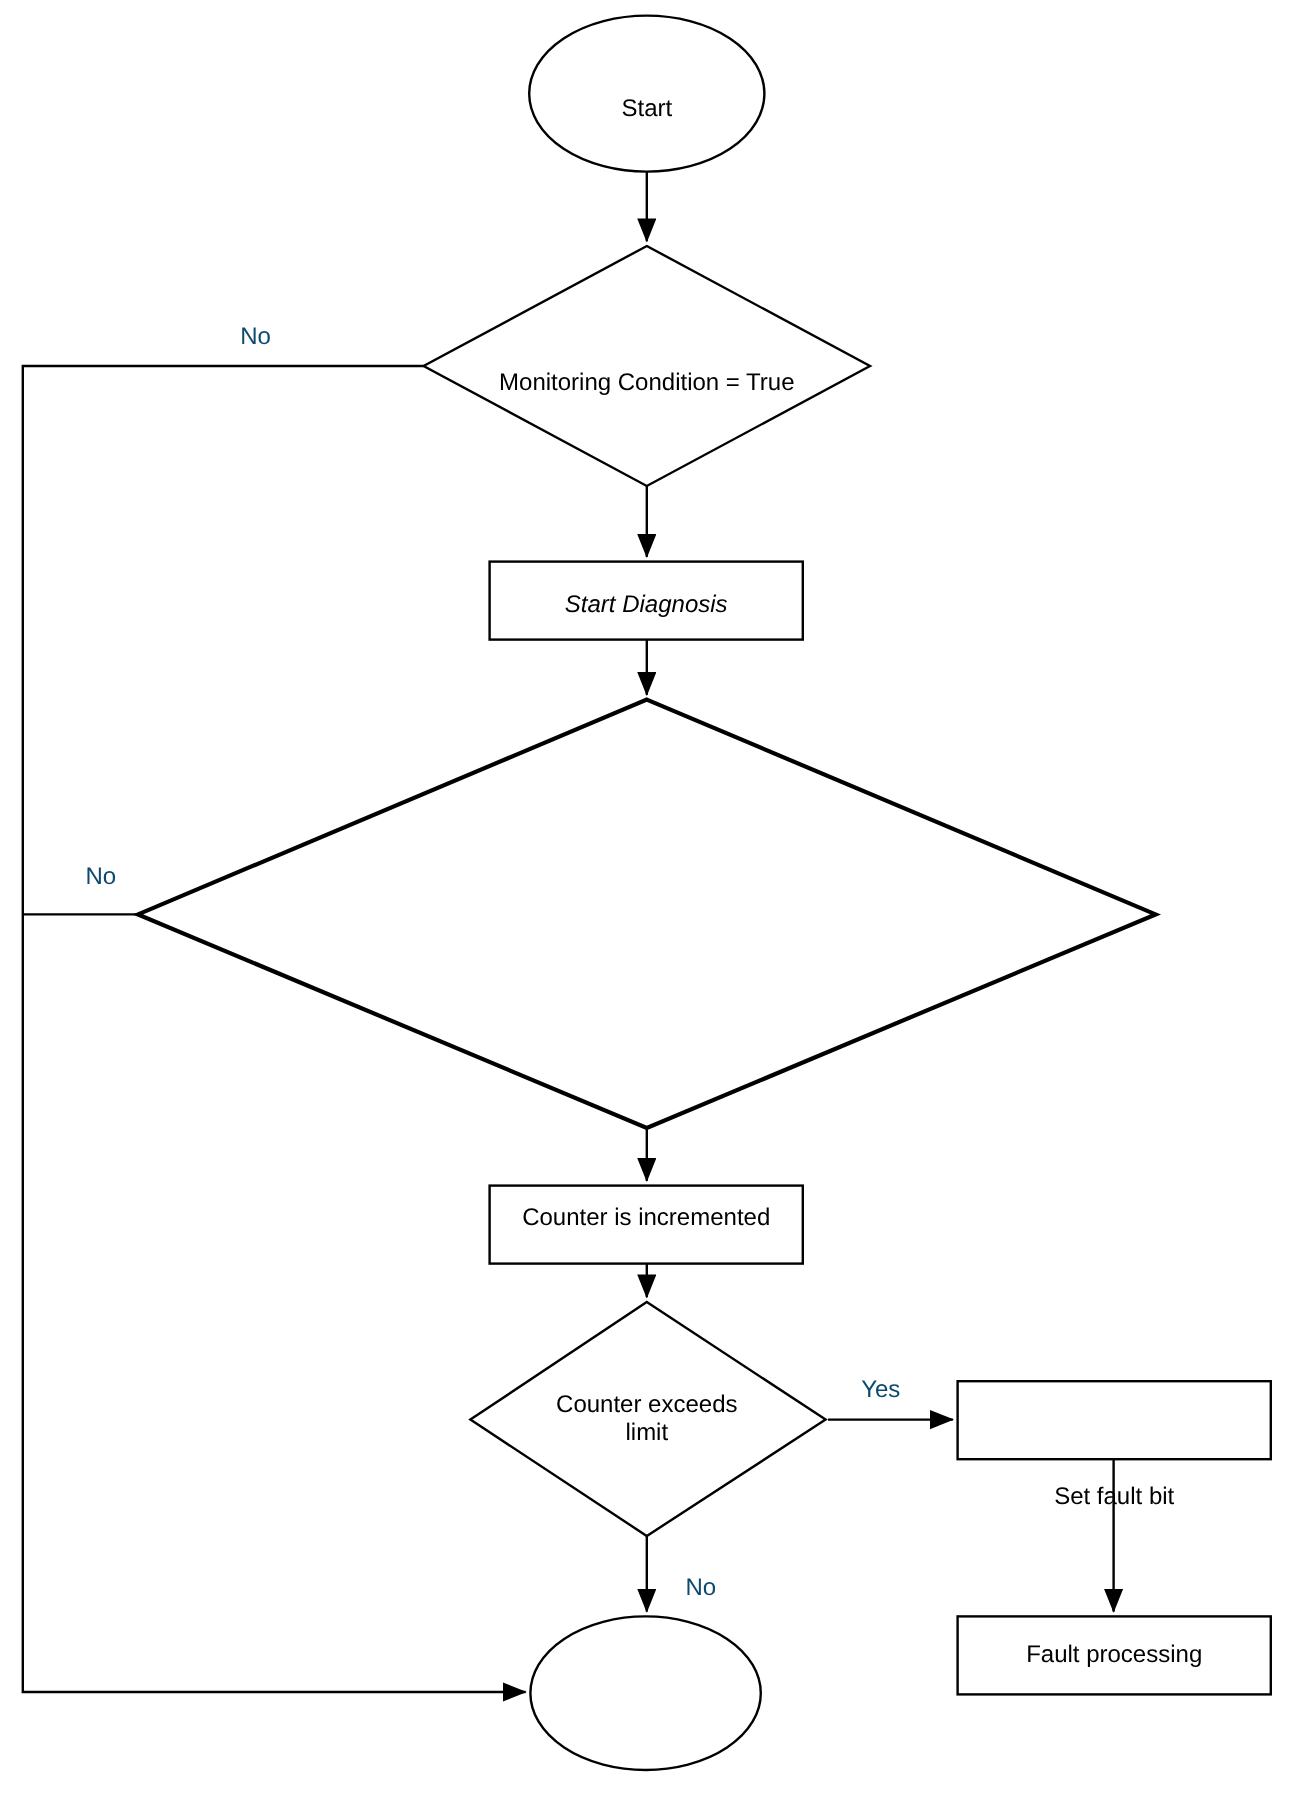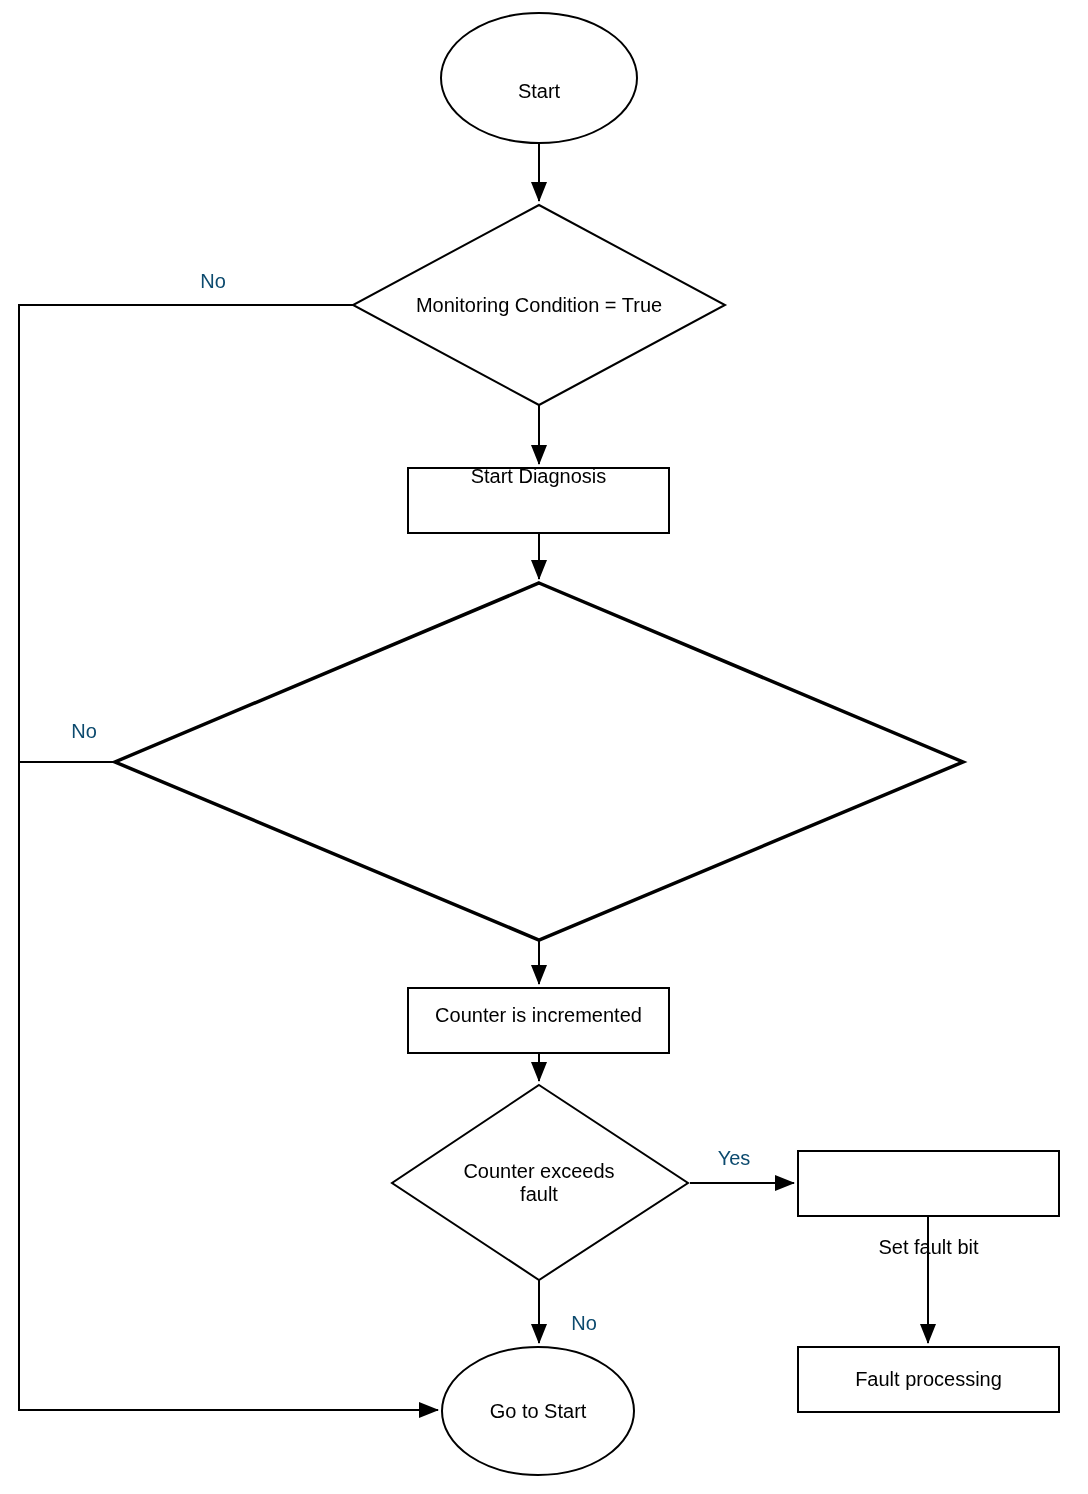--- a/index.html
+++ b/index.html
@@ -77,34 +77,33 @@
     <polygon points="539,583 963,762 539,940 115,762" fill="#ffffff" stroke="#000000" stroke-width="3.5"></polygon>
     <rect x="408" y="988" width="261" height="65" fill="#ffffff" stroke="#000000" stroke-width="2"></rect>
     <polygon points="539,1085 688,1183 539,1280 392,1183" fill="#ffffff" stroke="#000000" stroke-width="2"></polygon>
     <rect x="798" y="1151" width="261" height="65" fill="#ffffff" stroke="#000000" stroke-width="2"></rect>
     <rect x="798" y="1347" width="261" height="65" fill="#ffffff" stroke="#000000" stroke-width="2"></rect>
     <ellipse cx="538" cy="1411" rx="96" ry="64" fill="#ffffff" stroke="#000000" stroke-width="2"></ellipse>
   </svg>
 
   <div class="node-label" style="left:441px; top:26px; width:196px; height:130px;">Start</div>
 
-  <div class="node-label" style="left:414px; top:262px; width:250px; height:86px;">Monitoring Condition = True</div>
+  <div class="node-label" style="left:414px; top:276px; width:250px; height:86px;">Monitoring Condition = True</div>
 
-  <div class="node-label" style="left:408px; top:444px; width:261px; height:65px;">Start Diagnosis</div>
+  <div class="node-label" style="left:408px; top:472px; width:261px; height:65px;font-style:italic;">Start Diagnosis</div>
 
 
   <div class="node-label" style="left:408px; top:988px; width:261px; height:55px;">Counter is incremented</div>
 
-  <div class="node-label" style="left:454px; top:1148px; width:170px; height:70px;">Counter exceeds fault</div>
+  <div class="node-label" style="left:454px; top:1148px; width:170px; height:70px;">Counter exceeds limit</div>
 
   <div class="node-label" style="left:798px; top:1215px; width:261px; height:65px;">Set fault bit</div>
 
   <div class="node-label" style="left:798px; top:1347px; width:261px; height:65px;">Fault processing</div>
 
-  <div class="node-label" style="left:442px; top:1347px; width:192px; height:128px;">Go to Start</div>
 
   <div class="edge-label" style="left:183px; top:266px; width:60px; height:30px;">No</div>
 
   <div class="edge-label" style="left:54px; top:716px; width:60px; height:30px;">No</div>
 
   <div class="edge-label" style="left:704px; top:1143px; width:60px; height:30px;">Yes</div>
 
   <div class="edge-label" style="left:554px; top:1308px; width:60px; height:30px;">No</div>
 
 </div>

